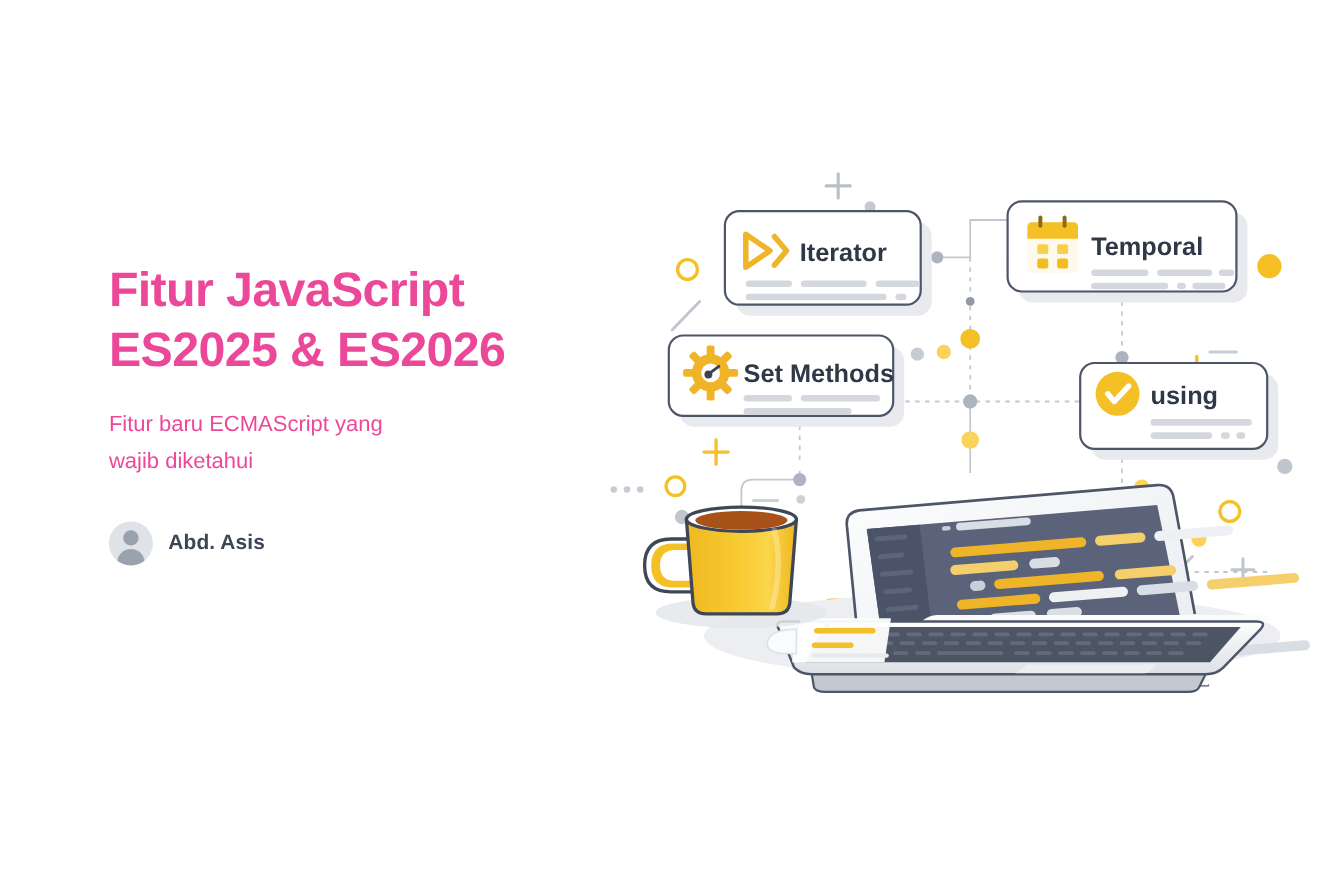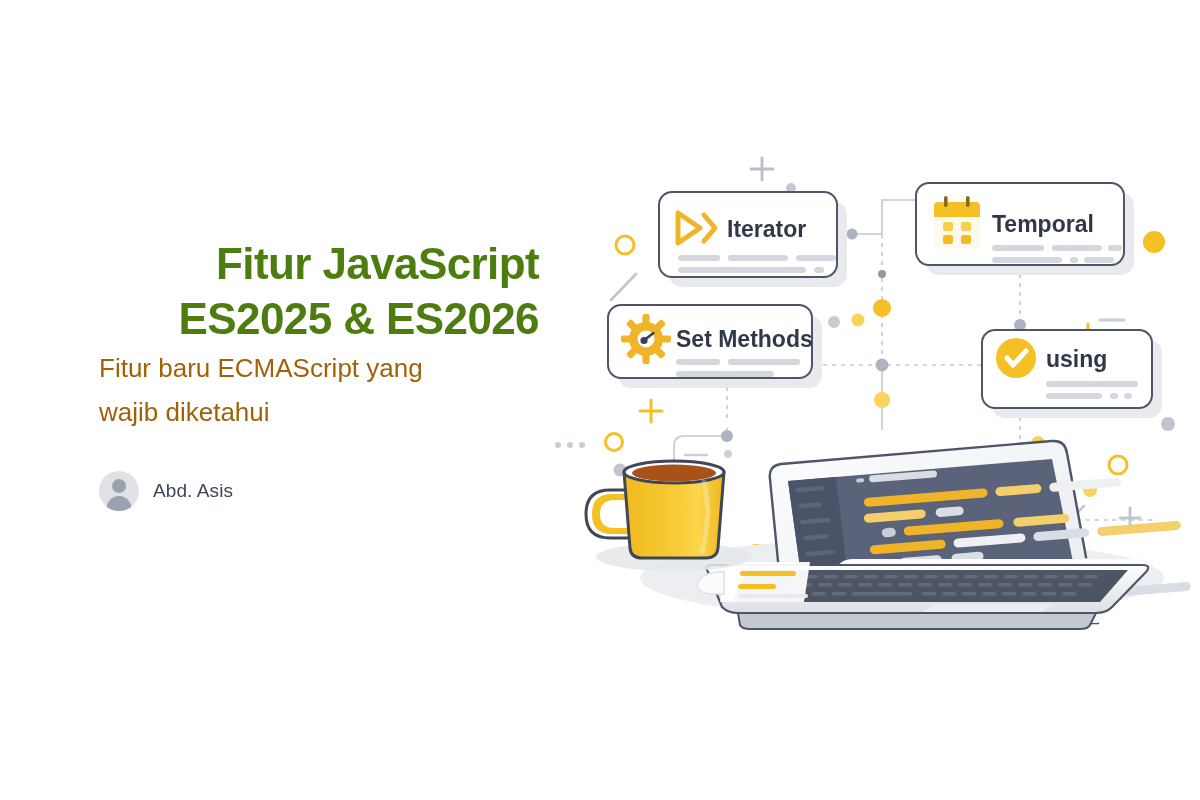--- a/index.html
+++ b/index.html
@@ -20,37 +20,38 @@
   #left-pane {
     position:absolute;
     left:99px; top:236px;
     width:440px;
   }
   #page-title {
     font-size:44px;
     font-weight:bold;
     line-height:1.26;
     letter-spacing:-0.6px;
-    color:#4d7c0f;
+    color:#ec4899;
     white-space:pre-line;
-    text-align:right;
   }
   #page-subtitle {
-    font-size:26px;
+    margin-top:23px;
+    font-size:20px;
     font-weight:400;
     line-height:1.68;
-    color:#a16207;
+    color:#ec4899;
     white-space:pre-line;
     max-width:330px;
   }
   #author-row {
     margin-top:37px;
     display:flex;
     align-items:center;
     gap:14px;
+    font-weight:bold;
   }
   #avatar {
     width:40px; height:40px;
     border-radius:50%;
     background:#dfe2e6;
     position:relative;
     overflow:hidden;
     flex:0 0 auto;
   }
   #avatar .head {

